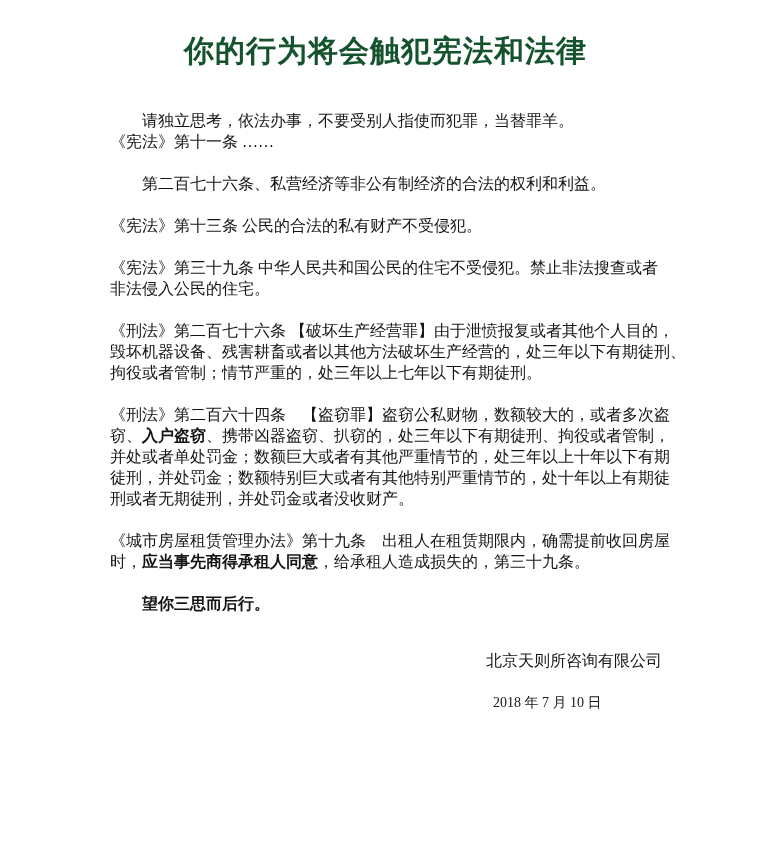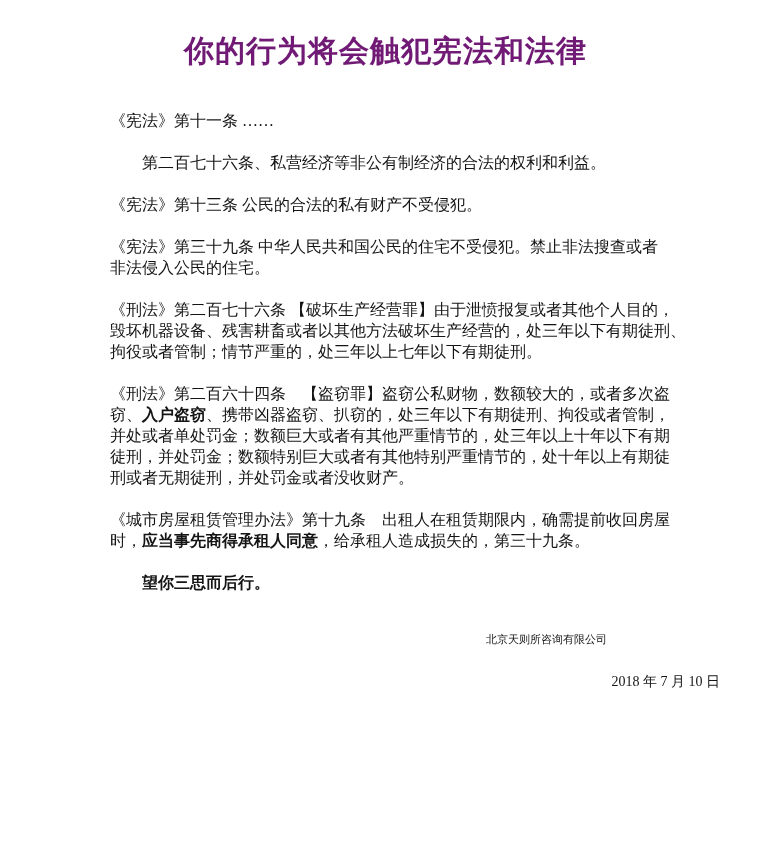--- a/index.html
+++ b/index.html
@@ -18,56 +18,56 @@
     width:771px;height:841px;
     background:#ffffff;
   }
   .title{
     margin:30px 0 0 0;
     text-align:center;
     font-size:30px;
     line-height:42px;
     font-weight:bold;
     letter-spacing:1px;
-    color:#701a75;
+    color:#14532d;
   }
   .content{
     position:absolute;
     left:110px;
     top:110px;
     width:610px;
     font-size:16px;
     line-height:21px;
   }
   .content p{
     margin:0 0 21px 0;
     white-space:pre-line;
   }
   .content p.indent{ text-indent:2em; }
   .content p.nogap{ margin-bottom:0; }
   .content b{ font-weight:bold; }
   .closing{ text-indent:2em;font-weight:bold; }
   .signature{
     margin:36px 0 0 376px !important;
-    font-size:11px;
+    font-size:16px;
     line-height:21px;
   }
   .date{
     margin:21px 0 0 383px !important;
     font-size:14px;
     line-height:21px;
-    text-align:right;
   }
 </style>
 </head>
 <body>
 
 <div class="page">
   <h1 class="title">你的行为将会触犯宪法和法律</h1>
   <div class="content">
+    <p class="indent nogap">请独立思考，依法办事，不要受别人指使而犯罪，当替罪羊。</p>
     <p>《宪法》第十一条 ……</p>
     <p class="indent">第二百七十六条、私营经济等非公有制经济的合法的权利和利益。</p>
     <p>《宪法》第十三条 公民的合法的私有财产不受侵犯。</p>
     <p>《宪法》第三十九条 中华人民共和国公民的住宅不受侵犯。禁止非法搜查或者
 非法侵入公民的住宅。</p>
     <p>《刑法》第二百七十六条 【破坏生产经营罪】由于泄愤报复或者其他个人目的，
 毁坏机器设备、残害耕畜或者以其他方法破坏生产经营的，处三年以下有期徒刑、
 拘役或者管制；情节严重的，处三年以上七年以下有期徒刑。</p>
     <p><span>《刑法》第二百六十四条　【盗窃罪】盗窃公私财物，数额较大的，或者多次盗
 窃、</span><b>入户盗窃</b><span>、携带凶器盗窃、扒窃的，处三年以下有期徒刑、拘役或者管制，

